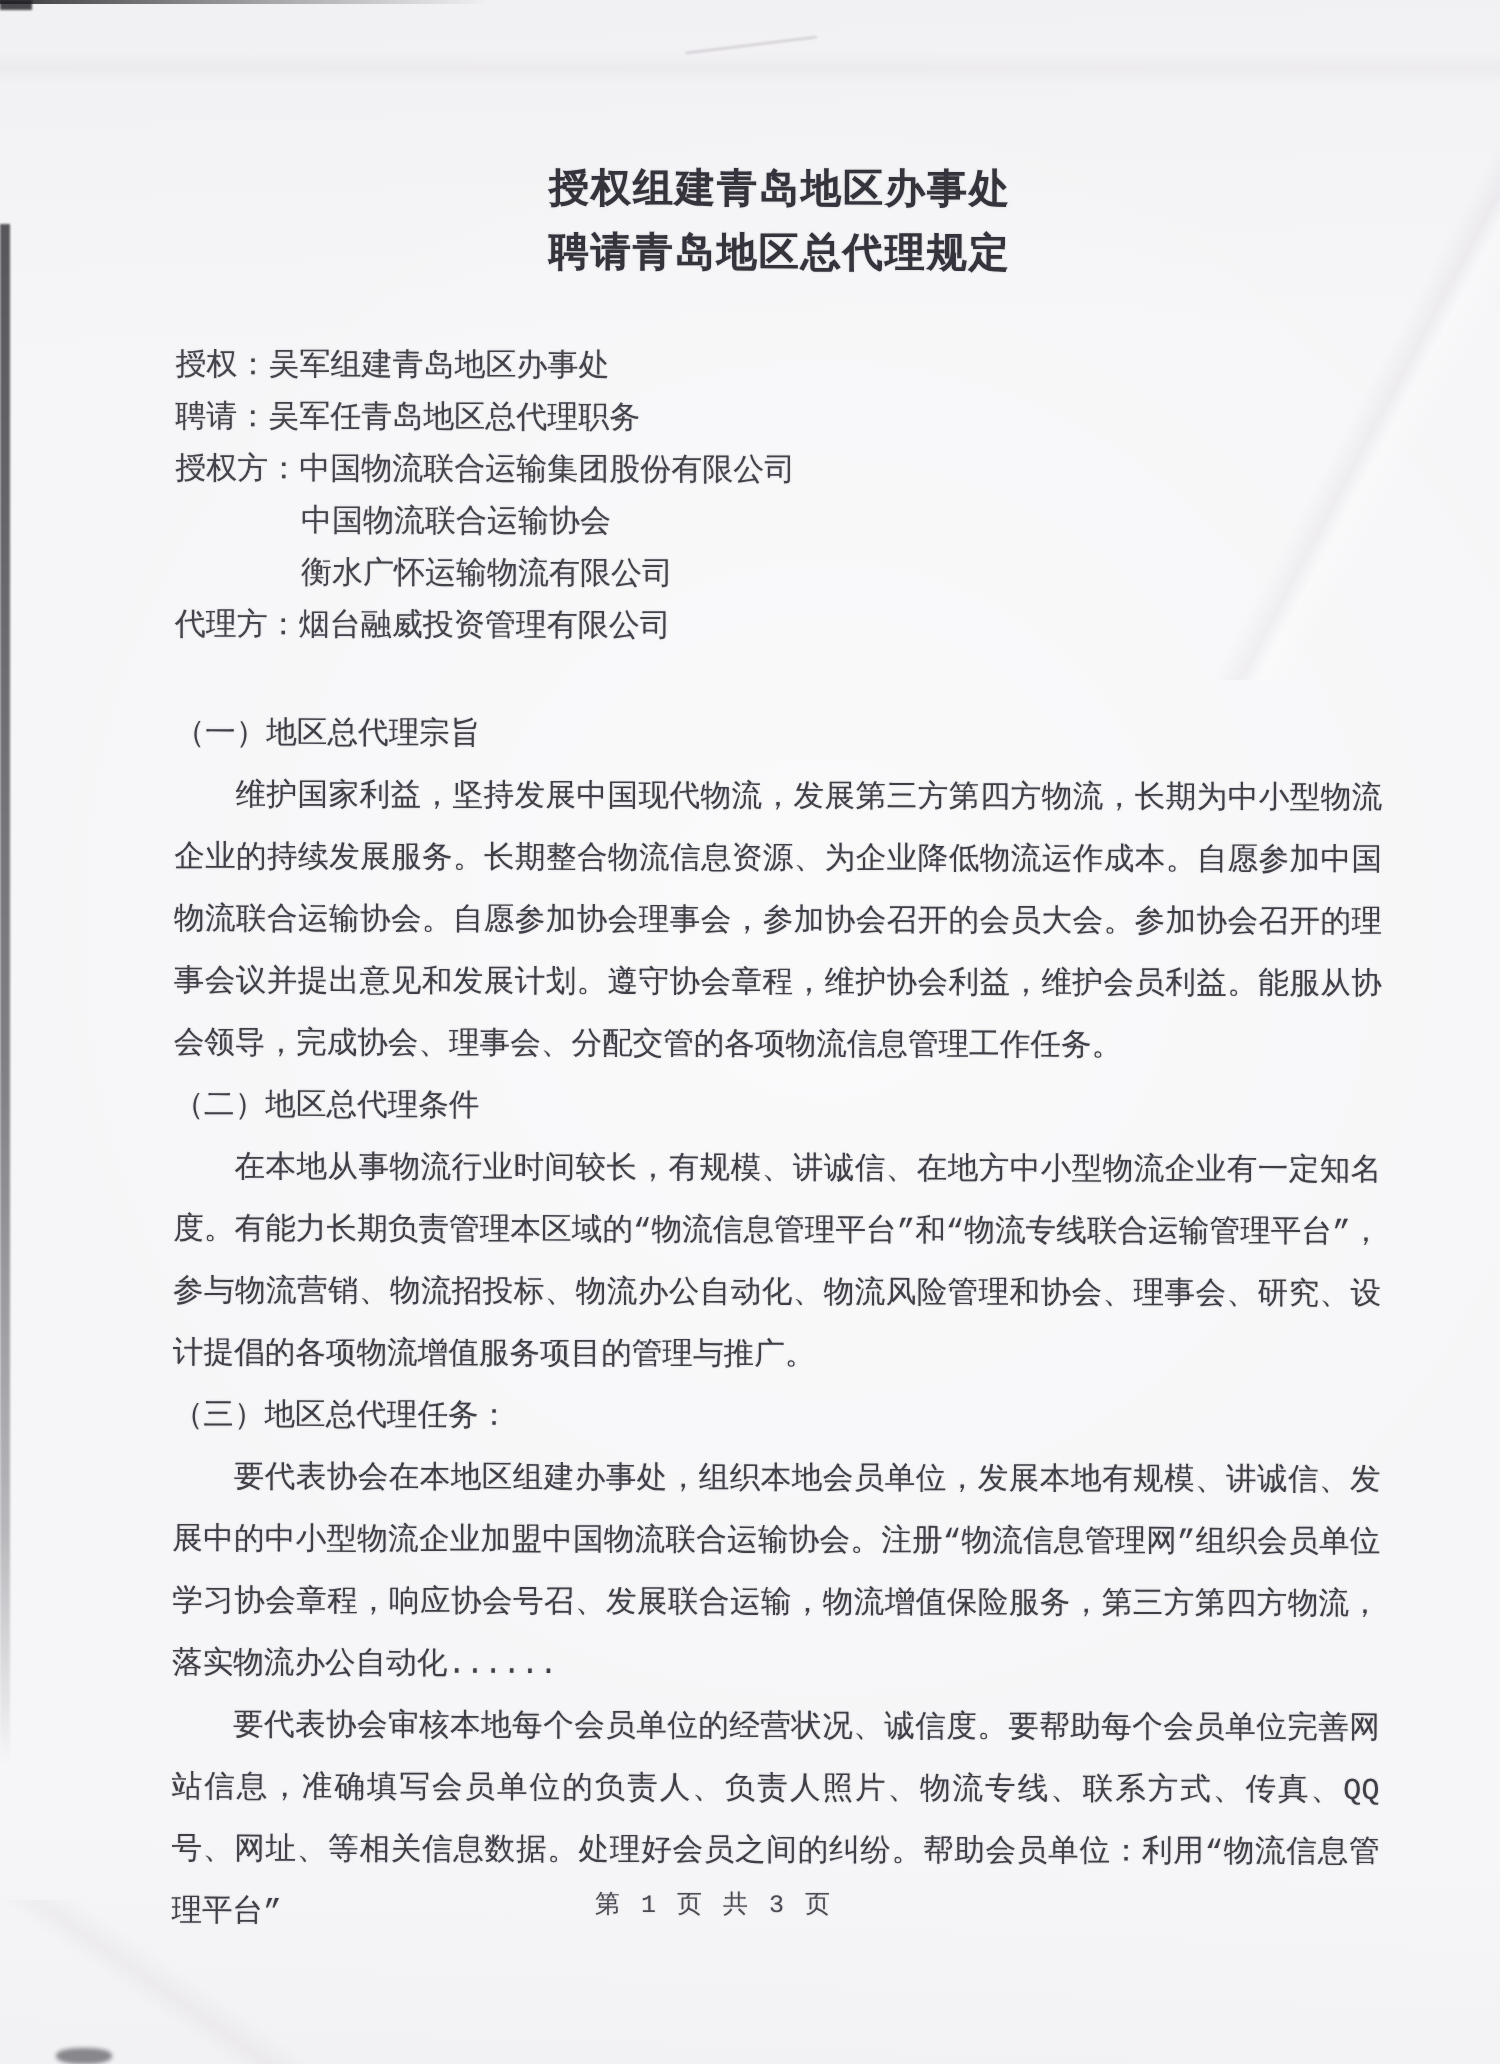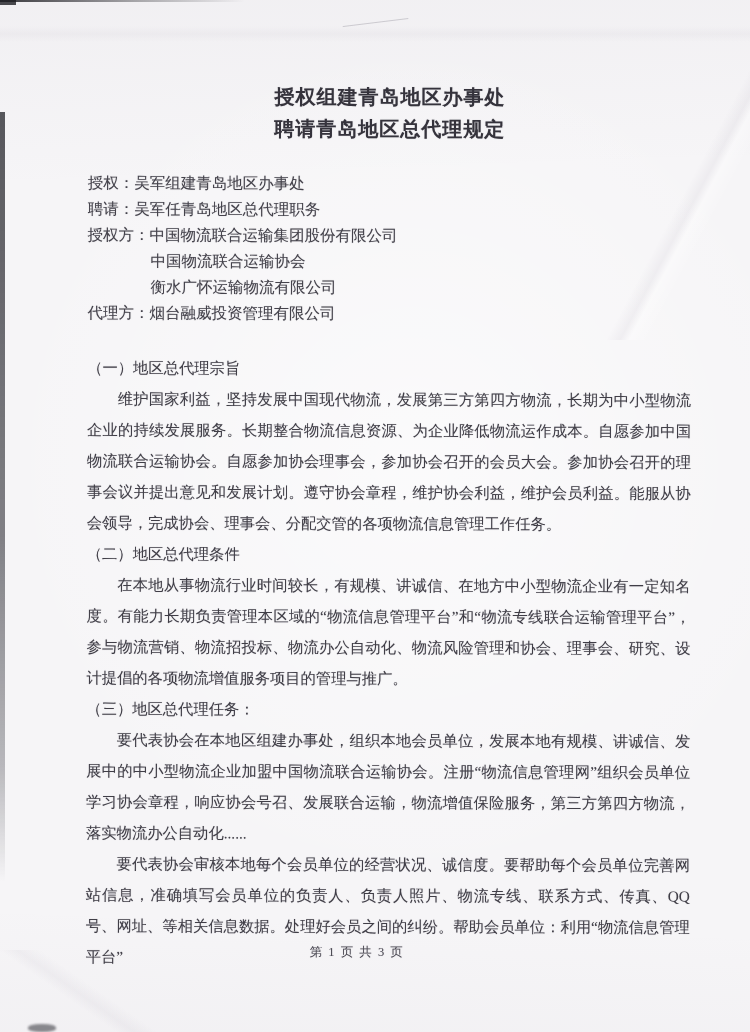--- a/index.html
+++ b/index.html
@@ -12,21 +12,21 @@
   }
   .page {
     position: relative;
     width: 750px;
     height: 1032px;
     background:
       radial-gradient(ellipse 80% 60% at 55% 45%, rgba(255,255,255,0.55), rgba(255,255,255,0) 70%),
       linear-gradient(178deg, rgba(120,110,130,0.04), rgba(120,110,130,0) 18%),
       linear-gradient(2deg, rgba(120,110,130,0.03), rgba(120,110,130,0) 12%),
       #f6f5f7;
-    font-family: Liberation Serif, serif;
+    font-family: Liberation Mono, monospace;
     color: #413f48;
     overflow: hidden;
   }
   
   .artifact-left-edge {
     position: absolute; left: 0; top: 112px; width: 5px; height: 770px;
     background: linear-gradient(to bottom,
       rgba(42,42,48,0.78) 0%, rgba(55,55,62,0.62) 55%,
       rgba(70,70,78,0.35) 85%, rgba(70,70,78,0) 100%);
     filter: blur(0.4px);

